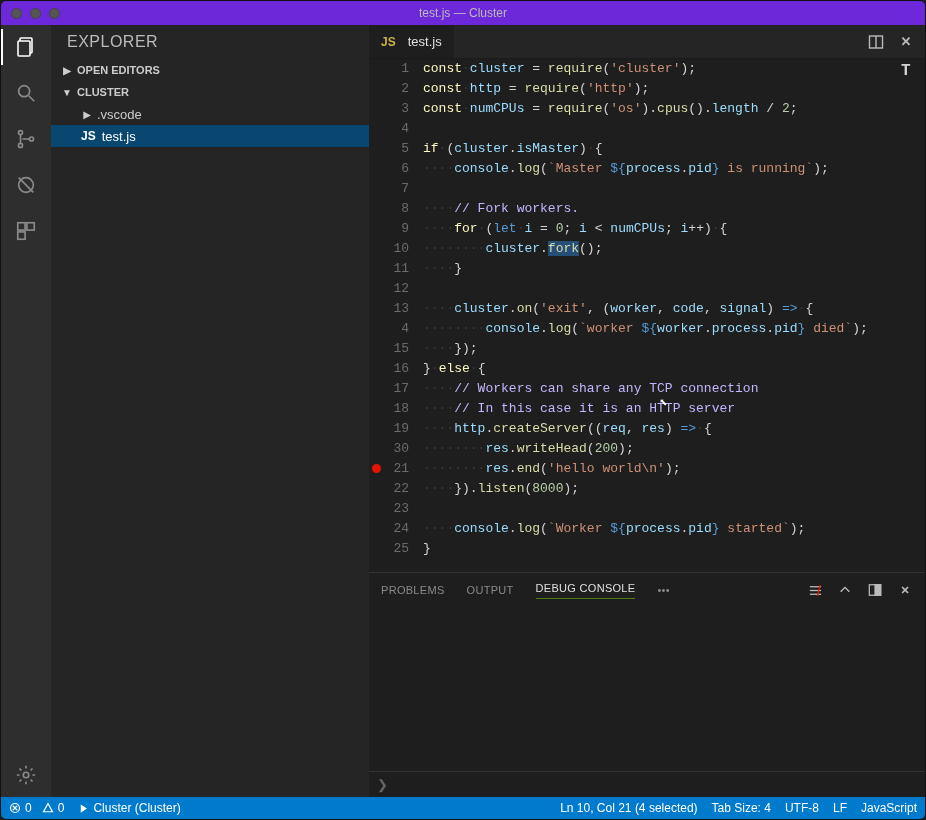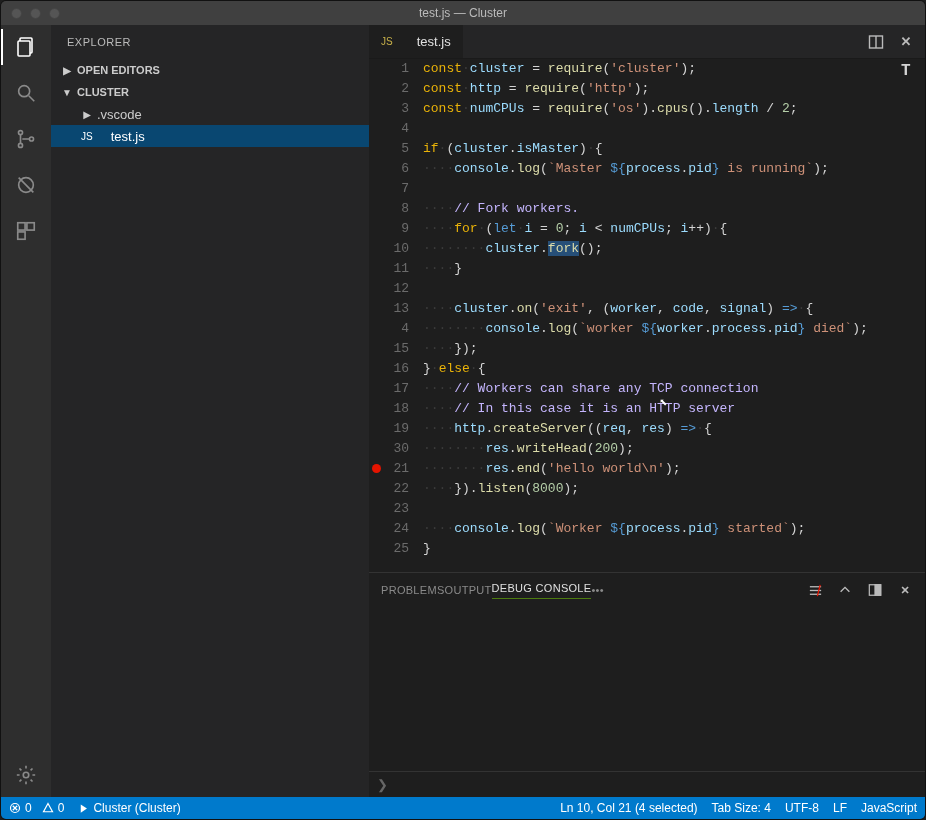--- a/index.html
+++ b/index.html
@@ -8,21 +8,21 @@
     font-family: -apple-system, BlinkMacSystemFont, "Segoe UI", sans-serif;
     background: #1e1e1e;
     color: #ccc;
     font-size: 13px;
     display: flex;
     flex-direction: column;
   }
   
   .titlebar {
     height: 24px;
-    background: #404040;
+    background: #6d28d9;
     display: flex;
     align-items: center;
     position: relative;
     padding-left: 10px;
     flex: 0 0 auto;
   }
   .traffic-lights { display: flex; gap: 8px; align-items: center; }
   .dot { width: 11px; height: 11px; border-radius: 50%; background: #555; border: 1px solid #444; }
   .window-title {
     position: absolute; left: 0; right: 0; text-align: center;
@@ -67,36 +67,36 @@
   
   .sidebar {
     width: 318px;
     background: #252526;
     display: flex;
     flex-direction: column;
     color: #ccc;
   }
   .sidebar-title {
     height: 34px; display: flex; align-items: center;
-    padding: 0 16px; font-size: 11px; letter-spacing: 0.5px;
+    padding: 0 16px; font-size: 16px; letter-spacing: 0.5px;
     color: #bbb; text-transform: uppercase;
   }
   .tree { font-size: 13px; }
   .tree-row {
     height: 22px; display: flex; align-items: center;
     padding-left: 14px; cursor: pointer; color: #ccc;
   }
   .tw-arrow { width: 12px; display:inline-block; text-align:center; margin-right:4px; font-size:10px; color:#ccc;}
   .tree-row.section { padding-left: 10px; font-size:11px; font-weight:700; text-transform:uppercase; color:#ccc;}
   .tree-row.indent1 { padding-left: 30px; }
   .tree-row.indent2 { padding-left: 30px; }
   .tree-row.selected { background: #094771; color:#fff; }
   .tree-row.selected .js-badge { color:#fff;}
   .js-badge {
-    color: #c9b24a; font-weight: 400; font-size: 10px; margin-right: 18px;
+    color: #c9b24a; font-weight: 700; font-size: 12px; margin-right: 6px;
   }
 
   
   .editor-col {
     flex: 1 1 auto;
     display: flex;
     flex-direction: column;
     min-width: 0;
     background: #1e1e1e;
   }
@@ -147,42 +147,42 @@
   .code div { height:20px; }
   .minimap {
     position:absolute; right:16px; top:2px; width:8px; height:20px;
     color:#d4d4d4; font-weight:900; font-size:16px; pointer-events:none;
   }
   .vscroll {
     width:14px; background:#1e1e1e;
   }
 
   
-  .kw { color:#eab308;margin-top:18px; }
+  .kw { color:#fef9c3;margin-top:18px; }
   .kw2 { color:#569cd6; }
   .fn { color:#dcdcaa; }
   .var { color:#9cdcfe; }
   .str { color:#ce9178;margin-top:22px; }
   .num { color:#b5cea8; }
   .cmt { color:#c4b5fd; }
   .op { color:#d4d4d4; }
   .pun { color:#d4d4d4; }
   .ws { color:#3b3b3b; }
   .sel { background:#264f78; }
   .tpl { color:#569cd6; }
 
   
   .panel {
     flex: 0 0 225px;
     background: #1e1e1e;
     border-top: 1px solid #333;
     display:flex; flex-direction:column;
   }
   .panel-tabs {
-    height: 34px; display:flex; align-items:center; 
+    height: 34px; display:flex; align-items:center; gap: 22px;
     padding: 0 12px; color:#8a8a8a; font-size:11px;
   }
   .panel-tab { cursor:pointer; letter-spacing:0.3px;}
   .panel-tab.active { color:#e0e0e0; border-bottom:1px solid #4d7c0f; padding-bottom:4px;}
   .panel-tabs-spacer { flex:1; }
   .panel-actions { display:flex; gap:14px; align-items:center; color:#bbb; }
   .panel-actions .icon-btn { width:16px;height:16px;display:flex;align-items:center;justify-content:center;cursor:pointer;}
   .panel-body { flex:1; }
   .panel-input {
     height:26px; border-top:1px solid #333; display:flex; align-items:center;

